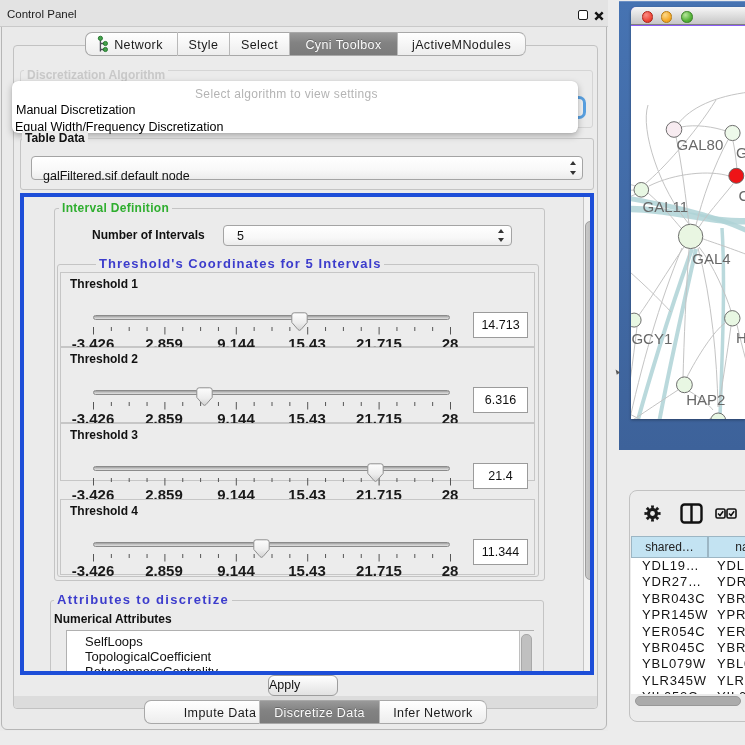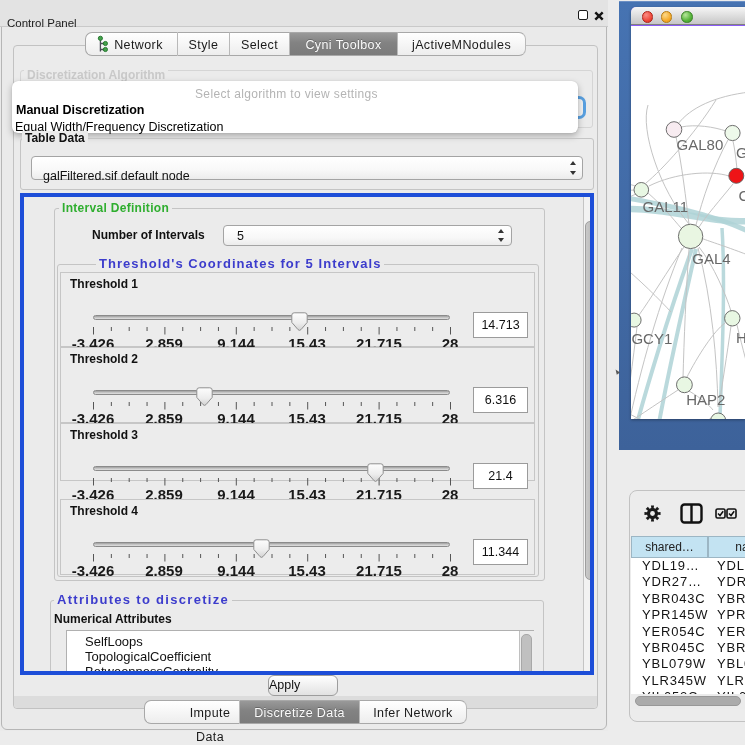--- a/index.html
+++ b/index.html
@@ -7,21 +7,21 @@
 body { font-family:"Liberation Sans", sans-serif; background:#ececec; }
 #page { position:relative; width:745px; height:745px; }
 .abs { position:absolute; }
 
 
 #cpwin { left:0; top:0; width:608px; height:731px; background:#eaeaea; }
 #cpborder { left:1px; top:-1px; width:606px; height:731px; border:1px solid #b6b6b6;
   border-radius:0 0 6px 6px; }
 #cptitle { left:0; top:0; width:608px; height:27px; background:#e3e3e3;
   border-bottom:1px solid #c9c9c9; }
-#cptitle .t { position:absolute; left:7px; top:17px; font-size:11.5px; color:#1c1c1c; }
+#cptitle .t { position:absolute; left:7px; top:8px; font-size:11.5px; color:#1c1c1c; }
 #icoFloat { left:578px; top:10px; width:10px; height:10px; border:1.6px solid #1a1a1a; border-radius:2px; background:#fff; }
 #icoClose { left:594px; top:11px; }
 
 
 #cpcontent { left:13px; top:45px; width:585px; height:664px; background:#ebebeb;
   border:1px solid #c2c2c2; border-radius:4px; }
 
 
 .tabrow { display:flex; }
 #toptabs { left:85px; top:32px; height:24px; }
@@ -117,21 +117,21 @@
     </div>
     <div id="cpcontent" class="abs"></div>
     <div class="abs" style="left:14px; top:696px; width:583px; height:12px; background:#dcdcdc; border-radius:0 0 4px 4px;"></div>
 
     <div class="group abs" style="left:20px; top:70px; width:573px; height:58px; border-color:#d5d5d5;"></div>
     <div class="gtitle abs" style="left:24px; top:68px; color:#c9c9c9; font-weight:bold;">Discretization Algorithm</div>
     <div class="abs" style="left:556px; top:96px; width:30px; height:23px; border:3px solid #59a0e0; border-radius:7px; background:#f2f2f2;"></div>
 
     <div id="popup" class="abs">
       <div class="abs" style="left:183px; top:6px; font-size:12px; letter-spacing:0.35px; color:#b4b4b4;">Select algorithm to view settings</div>
-      <div class="abs" style="left:4px; top:22px; font-size:12.5px; font-weight:bold; color:#000;">Manual Discretization</div>
+      <div class="abs" style="left:4px; top:22px; font-size:12.5px; font-weight:normal; color:#000;">Manual Discretization</div>
       <div class="abs" style="left:3px; top:38.5px; font-size:12.5px; color:#000;">Equal Width/Frequency Discretization</div>
     </div>
 
     <div class="group abs" style="left:20px; top:138px; width:574px; height:52px;"></div>
     <div class="gtitle abs" style="left:22px; top:131px; color:#111;">Table Data</div>
     <div class="combo abs" style="left:31px; top:156px; width:552px; height:24px;">
       <span style="position:absolute; left:11px; top:12px;text-align:center;">galFiltered.sif default node</span>
       <span class="arrows" style="width:8px; right:6px;">
           <span class="arrup"></span>
           <span class="arrdn"></span>
@@ -273,21 +273,21 @@
             <circle cx="9.4" cy="8.5" r="2.1" fill="#44a24b" stroke="#1f7029" stroke-width="0.9"></circle>
             <circle cx="9.4" cy="14.5" r="2.1" fill="#44a24b" stroke="#1f7029" stroke-width="0.9"></circle>
           </svg><span style="margin-left:14px;">Network</span></div>
       <div class="tab" style="width:52px;">Style</div>
       <div class="tab" style="width:60px;">Select</div>
       <div class="tab sel" style="width:108px;">Cyni Toolbox</div>
       <div class="tab last" style="width:128px;">jActiveMNodules</div>
     </div>
 
     <div id="bottabs" class="abs tabrow">
-      <div class="tab first" style="width:96px;padding-left:36px;">Impute Data</div>
+      <div class="tab first" style="width:116px;padding-left:36px;">Impute Data</div>
       <div class="tab sel" style="width:120px;">Discretize Data</div>
       <div class="tab last" style="width:107px;">Infer Network</div>
     </div>
   </div>
 
   <div id="blueframe" class="abs"></div>
   <div id="macwin" class="abs">
     <div id="mactitle" class="abs">
       <div class="light" style="left:10.6px; background:radial-gradient(circle at 35% 30%, #fa8d84, #ee4a3c 60%, #d8281c); border:0.5px solid #ad2117;"></div>
       <div class="light" style="left:29.9px; background:radial-gradient(circle at 35% 30%, #fbd98b, #f5ab2c 60%, #e1920f); border:0.5px solid #b57a10;"></div>

